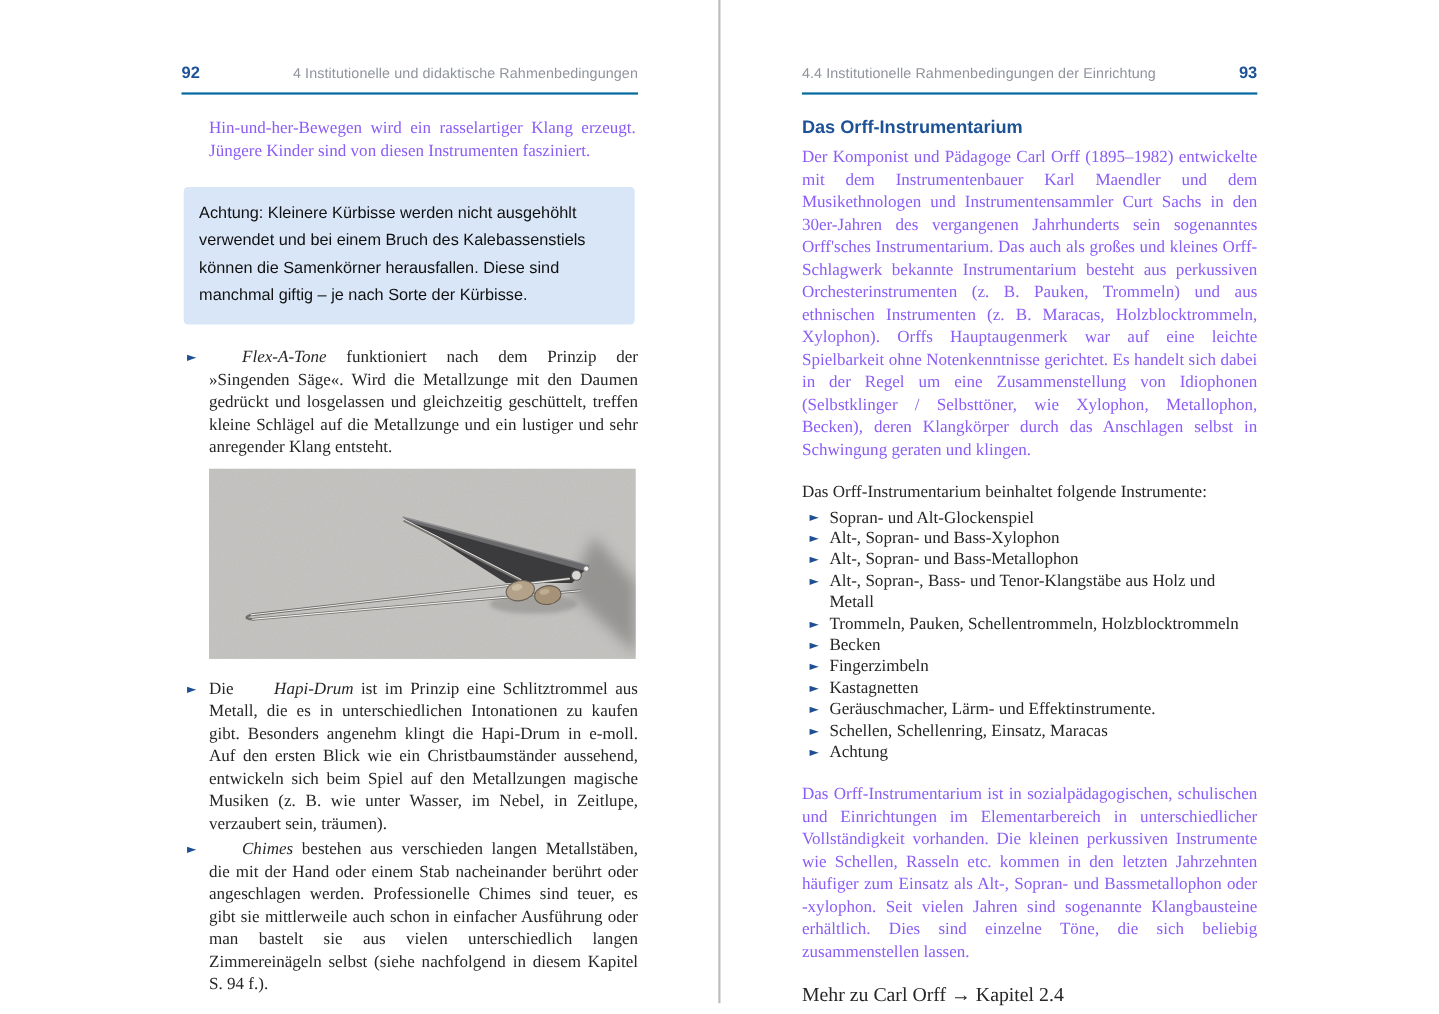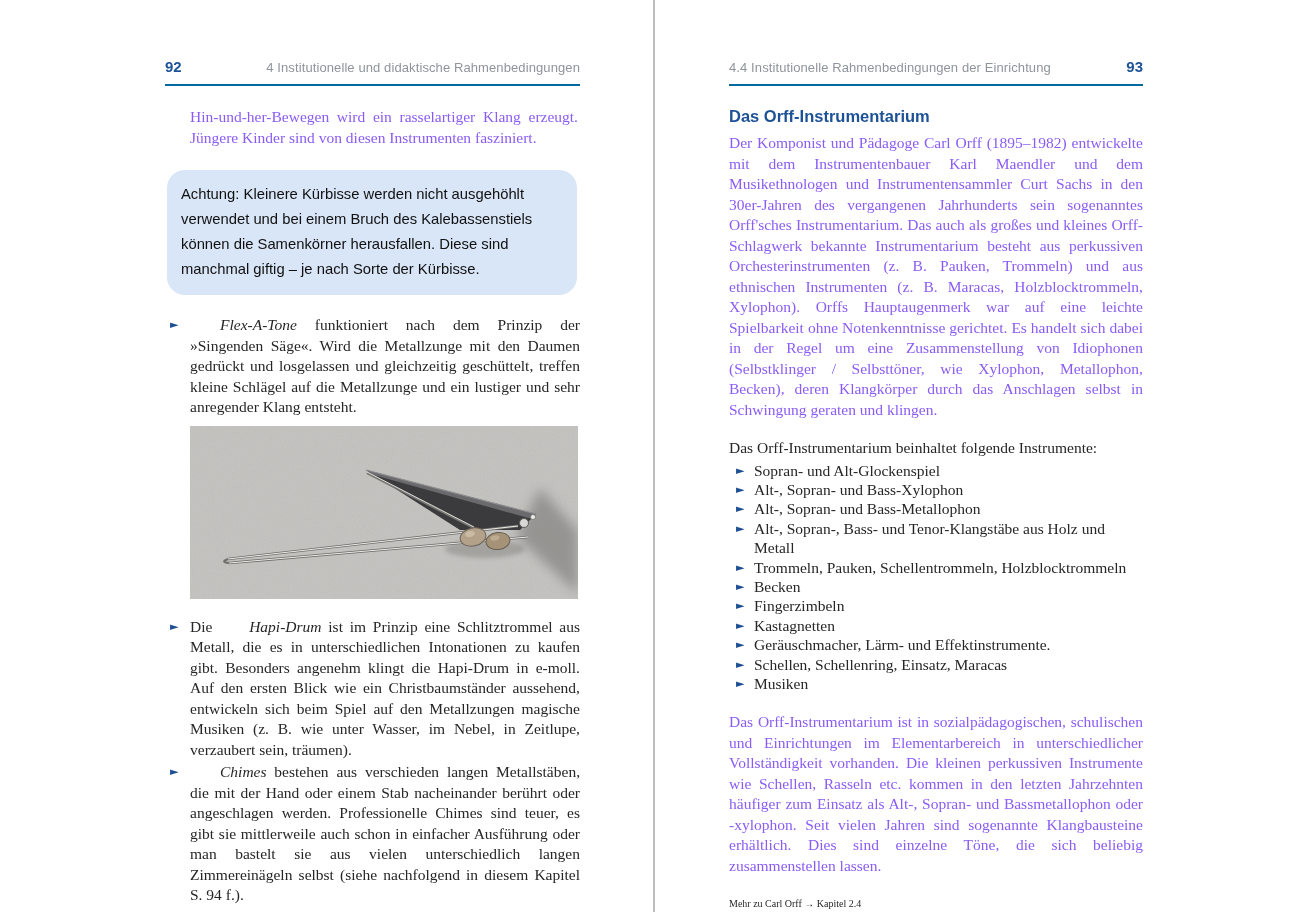--- a/index.html
+++ b/index.html
@@ -28,21 +28,21 @@
   .running-title { color:#8f949c; font-size:13px; letter-spacing:0.1px; }
 
   .indented { margin-left:25px; width:388px; }
 
   p.body-text {
     font-size:15.5px; line-height:20.5px; text-align:justify; color:#8b5cf6;
   }
 
   .note-box {
     margin-left:2px; width:410px;
-    background:#d9e6f7; border-radius:18px;
+    background:#d9e6f7; border-radius:4px;
     padding:12px 14px 13px 14px;
     font-family:"Liberation Sans", sans-serif;
     font-size:14.8px; line-height:25px; color:#101010;
     text-align:left;
     margin-top:22px; margin-bottom:20px;
   }
 
   .bullet-row { display:flex; padding-left:5px; margin-bottom:2px; }
   .bullet-icon {
     flex:0 0 20px; color:#1d4f92; font-size:11px; line-height:20.5px;
@@ -58,21 +58,21 @@
   .section-heading {
     font-family:"Liberation Sans", sans-serif;
     color:#1d5296; font-weight:bold; font-size:16.5px;
     margin-bottom:7px;
   }
   .list-intro { font-size:15.5px; line-height:20.5px; margin-top:18px; margin-bottom:2px; }
   .inst-list { list-style:none; }
   .inst-item { display:flex; padding-left:7px; font-size:15.5px; line-height:19.4px; }
   .inst-item .bullet-icon { flex:0 0 18px; line-height:19.4px; }
   .para-after-list { margin-top:19px; }
-  .cross-ref { margin-top:18px; font-size:10px; line-height:20.5px; }
+  .cross-ref { margin-top:18px; font-size:18px; line-height:20.5px; }
 </style>
 </head>
 <body>
 
 <div class="spread">
 
   <div class="gutter-divider"></div>
 
   <div class="page page-left">
 
@@ -199,21 +199,21 @@
       <li class="inst-item">
           <span class="bullet-icon">►</span>
           <span>Geräuschmacher, Lärm- und Effektinstrumente.</span>
         </li>
       <li class="inst-item">
           <span class="bullet-icon">►</span>
           <span>Schellen, Schellenring, Einsatz, Maracas</span>
         </li>
       <li class="inst-item">
           <span class="bullet-icon">►</span>
-          <span>Musiken</span>
+          <span>Achtung</span>
         </li>
     </ul>
 
     <p class="body-text para-after-list">Das Orff-Instrumentarium ist in sozialpädagogischen, schulischen und Einrichtungen im Elementarbereich in unterschiedlicher Vollständigkeit vorhanden. Die kleinen perkussiven Instrumente wie Schellen, Rasseln etc. kommen in den letzten Jahrzehnten häufiger zum Einsatz als Alt-, Sopran- und Bassmetallophon oder -xylophon. Seit vielen Jahren sind sogenannte Klangbausteine erhältlich. Dies sind einzelne Töne, die sich beliebig zusammenstellen lassen.</p>
 
     <p class="cross-ref">Mehr zu Carl Orff → Kapitel 2.4</p>
 
   </div>
 
 </div>

